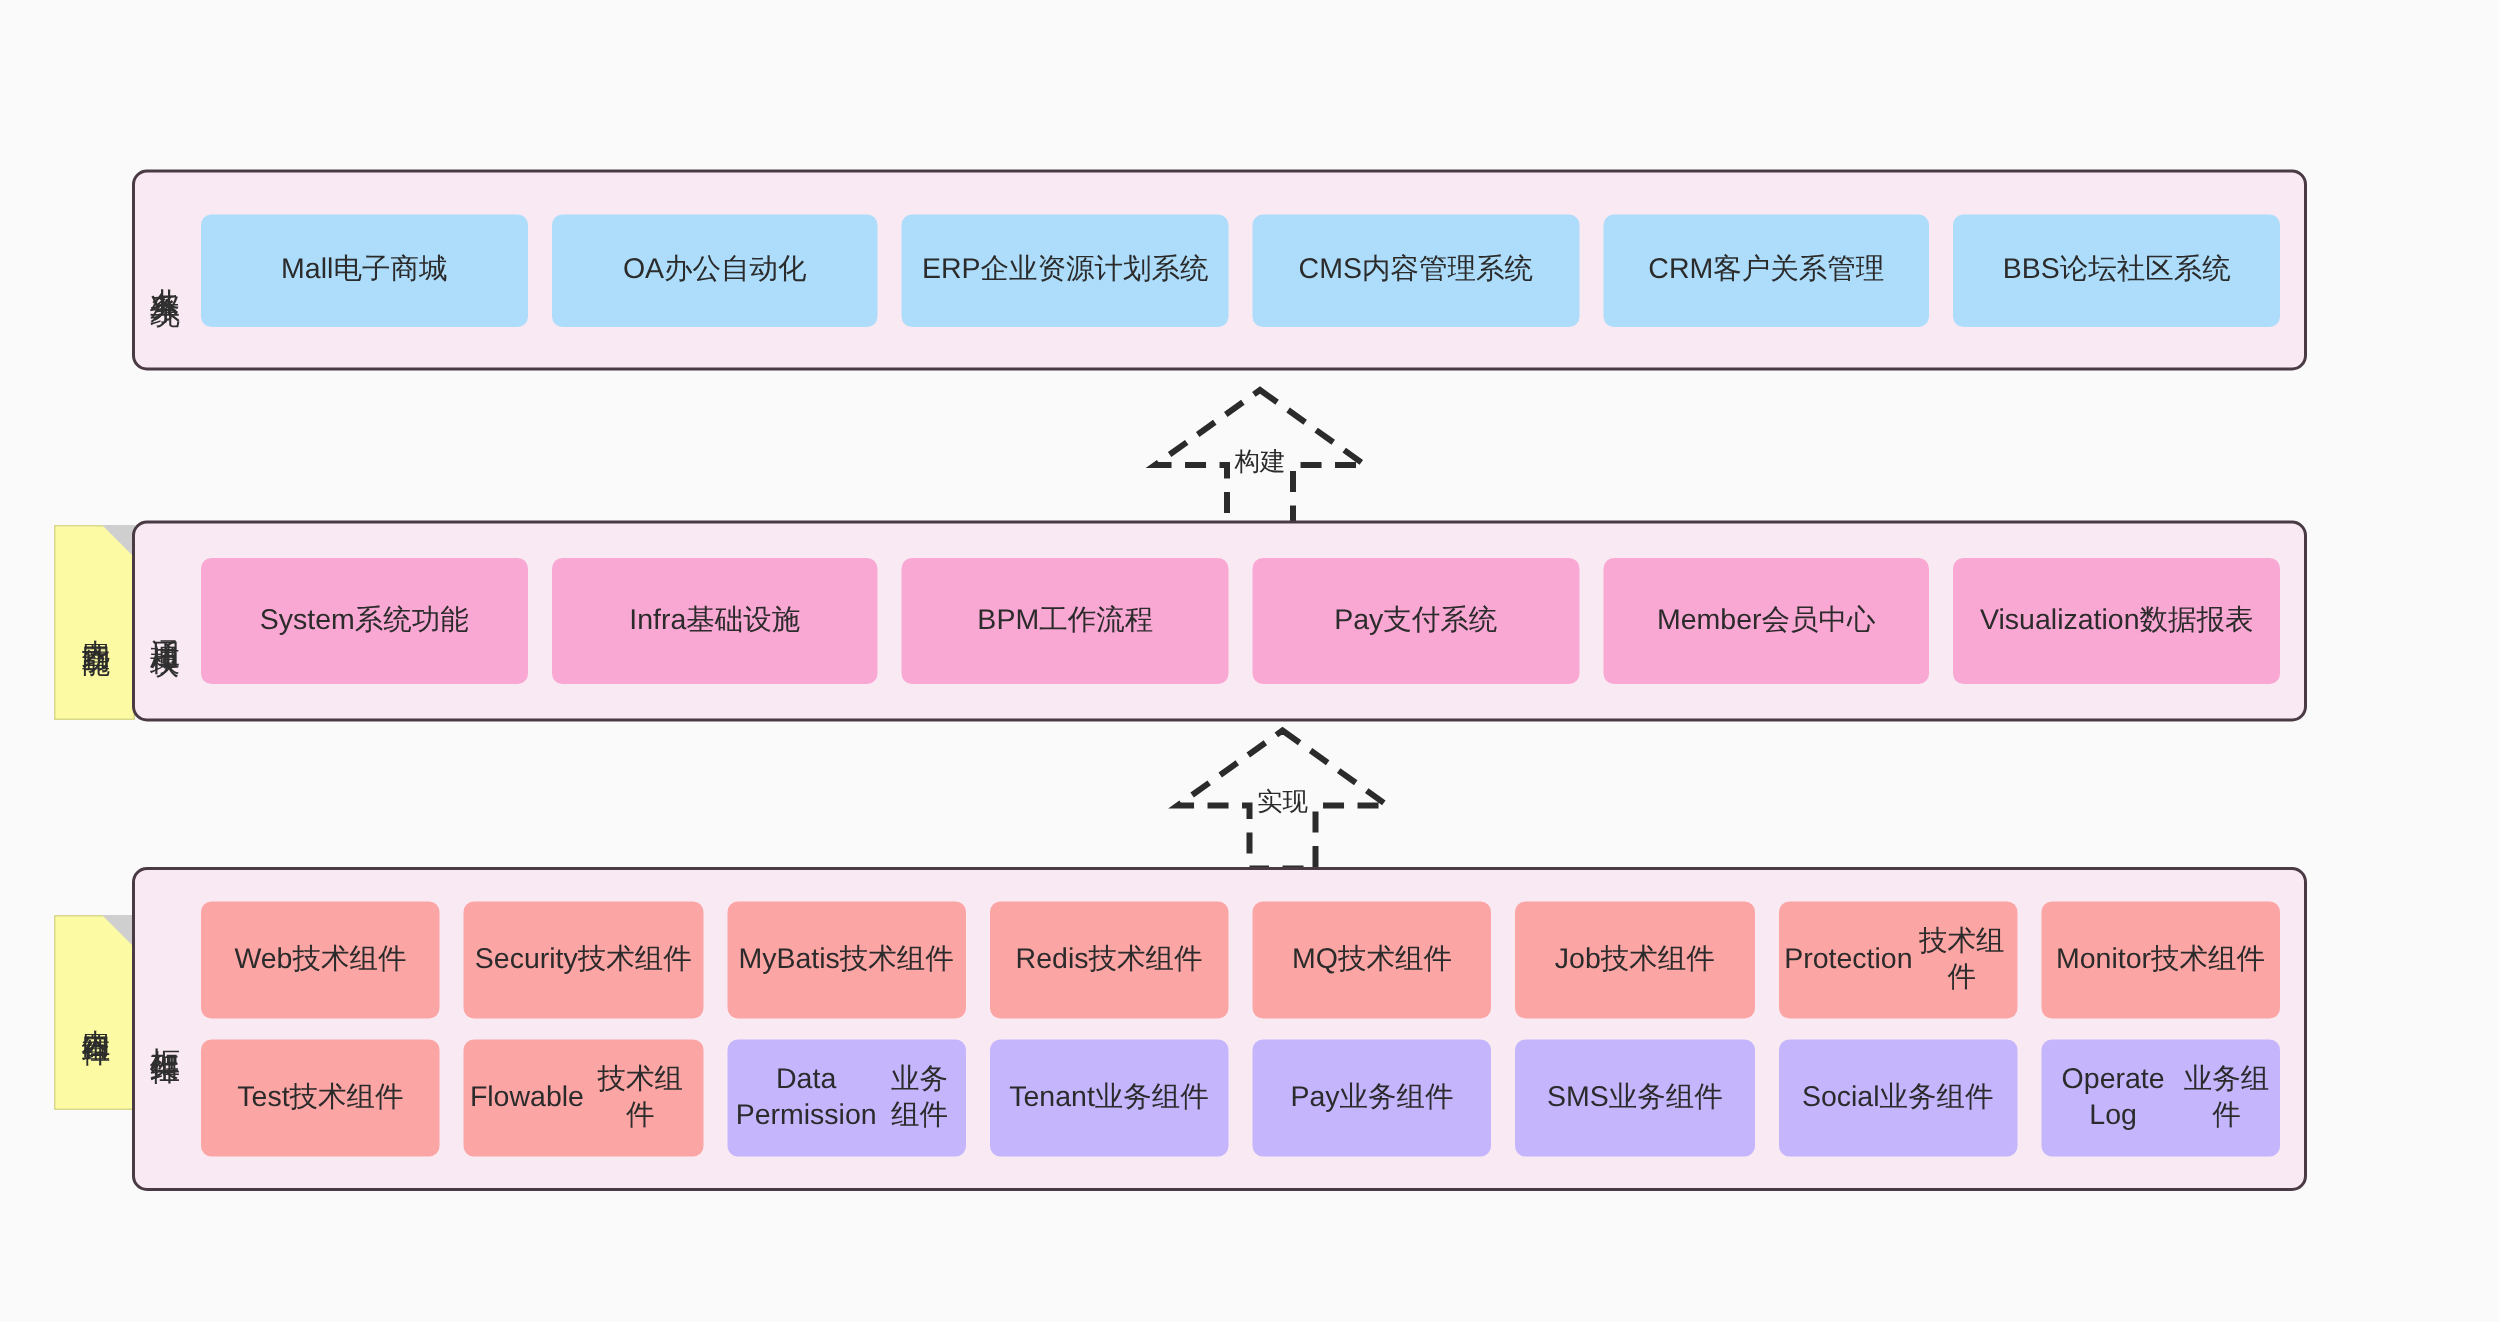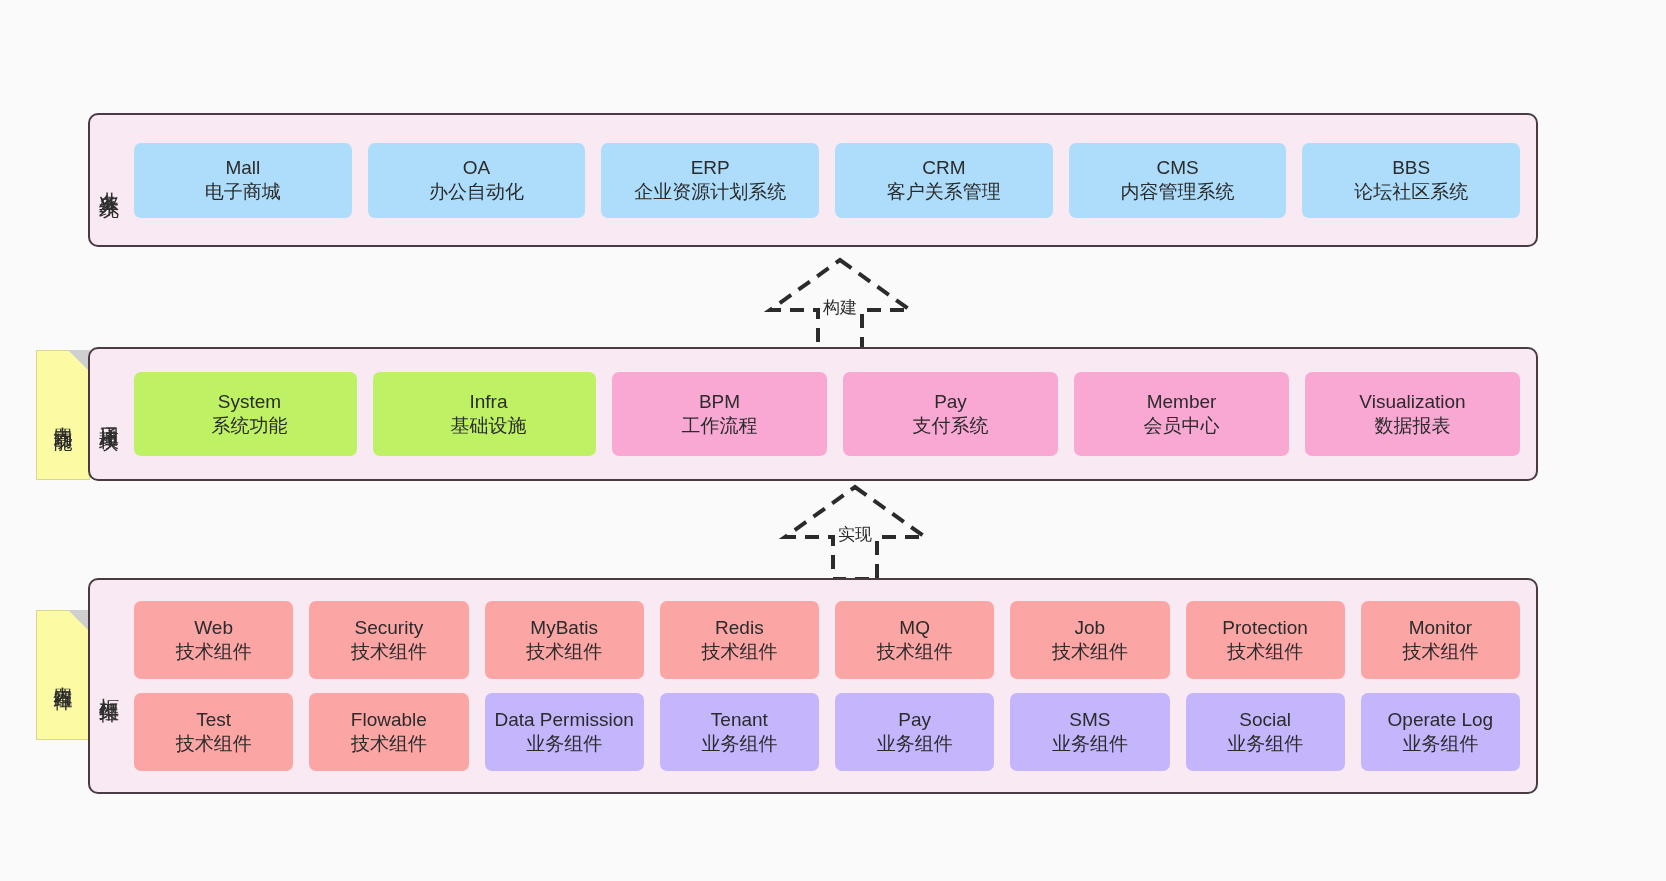--- a/index.html
+++ b/index.html
@@ -59,37 +59,37 @@
   .row {
     display: flex;
     gap: 16px;
     align-items: stretch;
   }
 
   .cell {
     flex: 1 1 0;
     border-radius: 7px;
     display: flex;
-    flex-direction: column;
+    flex-direction: row;
     align-items: center;
     justify-content: center;
     text-align: center;
     font-size: 19px;
     color: #2B2B2B;
     line-height: 1.28;
     padding: 6px 4px;
     box-sizing: border-box;
     user-select: none;
   }
   .cell .en { display: block; }
   .cell .cn { display: block; }
 
   
   .c-blue       { background: #ADDDFB; }
-  .c-red        { background: #bef264; padding-left: 12px; }
+  .c-red        { background: #f9a8d4; }
   .c-pink       { background: #f9a8d4; }
   .c-green      { background: #fca5a5; }
   .c-lightgreen { background: #c4b5fd; }
 
   
   #layer-business { left: 88px;  top: 113px; width: 1450px; height: 134px; }
   #layer-modules  { left: 88px;  top: 347px; width: 1450px; height: 134px; }
   #layer-framework{ left: 88px;  top: 578px; width: 1450px; height: 216px; }
 
   #layer-business .cell  { height: 75px; }
@@ -161,26 +161,26 @@
         </div>
         <div class="cell c-blue">
           <span class="en">OA</span>
           <span class="cn">办公自动化</span>
         </div>
         <div class="cell c-blue">
           <span class="en">ERP</span>
           <span class="cn">企业资源计划系统</span>
         </div>
         <div class="cell c-blue">
+          <span class="en">CMS</span>
+          <span class="cn">内容管理系统</span>
+        </div>
+        <div class="cell c-blue">
           <span class="en">CRM</span>
           <span class="cn">客户关系管理</span>
-        </div>
-        <div class="cell c-blue">
-          <span class="en">CMS</span>
-          <span class="cn">内容管理系统</span>
         </div>
         <div class="cell c-blue">
           <span class="en">BBS</span>
           <span class="cn">论坛社区系统</span>
         </div>
       </div>
     </div>
   </div>
 
   <div class="connector" id="connector-build">

